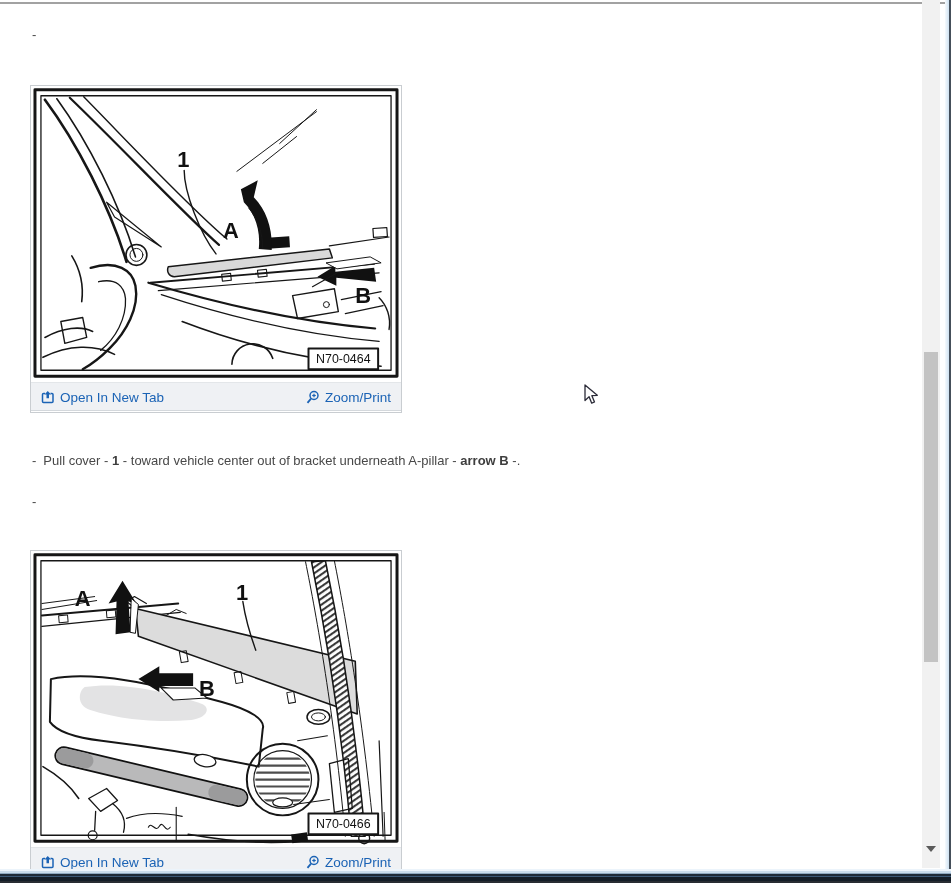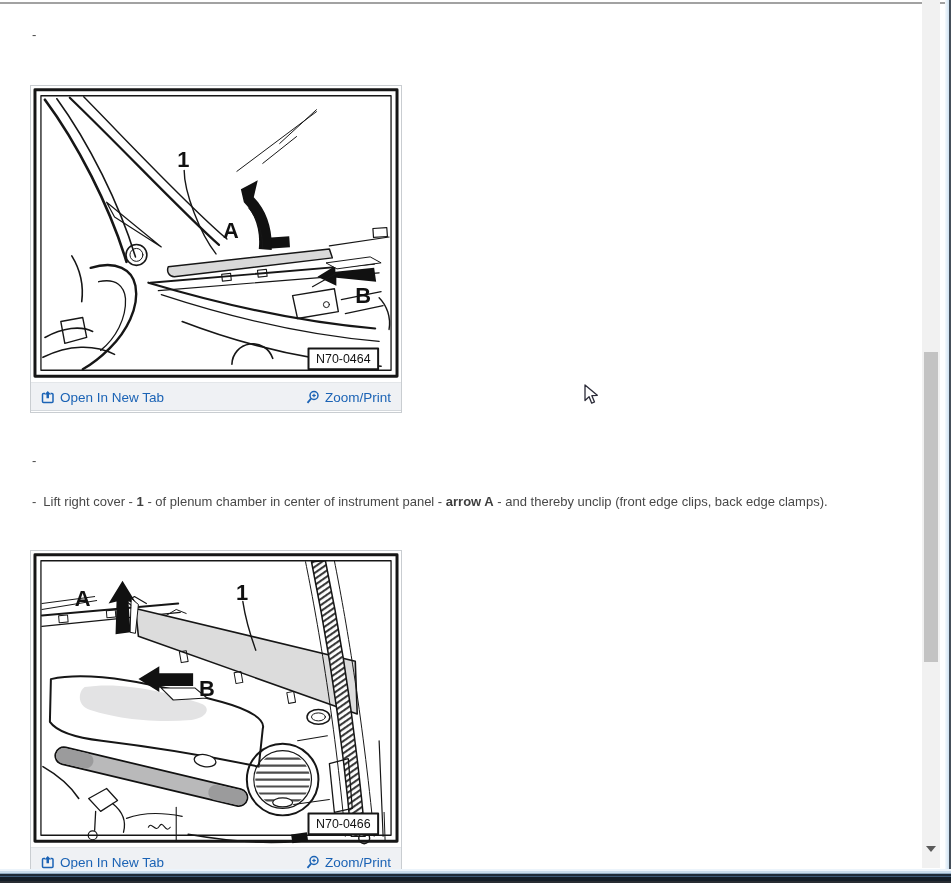--- a/index.html
+++ b/index.html
@@ -120,25 +120,25 @@
           <line x1="9" y1="3.7" x2="9" y2="7.3" stroke="#1b63b5" stroke-width="1.2"></line>
           <line x1="6" y1="8.7" x2="2.5" y2="12.8" stroke="#1b63b5" stroke-width="1.8"></line>
         </svg>
         <span>Zoom/Print</span>
       </span>
     </div>
   </div>
 
   <div class="bullet" style="top:453px;width:880px;">
     <span class="dash">-</span>
+    <span><span>Pull cover - </span><b>1</b><span> - toward vehicle center out of bracket underneath A-pillar - </span><b>arrow B</b><span> -.</span></span>
   </div>
 
   <div class="bullet" style="top:494px;width:880px;">
     <span class="dash">-</span>
-    <span><span>Lift right cover - </span><b>1</b><span> - of plenum chamber in center of instrument panel - </span><b>arrow A</b><span> - and thereby unclip (front edge clips, back edge clamps).</span></span>
   </div>
 
   <div class="figcard" style="top:550px;">
     <div class="figimg">
       <svg viewBox="0 0 372 296" width="370" height="296">
         <defs>
           <pattern id="hatch" width="5" height="5" patternUnits="userSpaceOnUse" patternTransform="rotate(55)">
             <rect width="5" height="5" fill="#fff"></rect>
             <line x1="1" y1="0" x2="1" y2="5" stroke="#3a3a3a" stroke-width="2.2"></line>
           </pattern>

